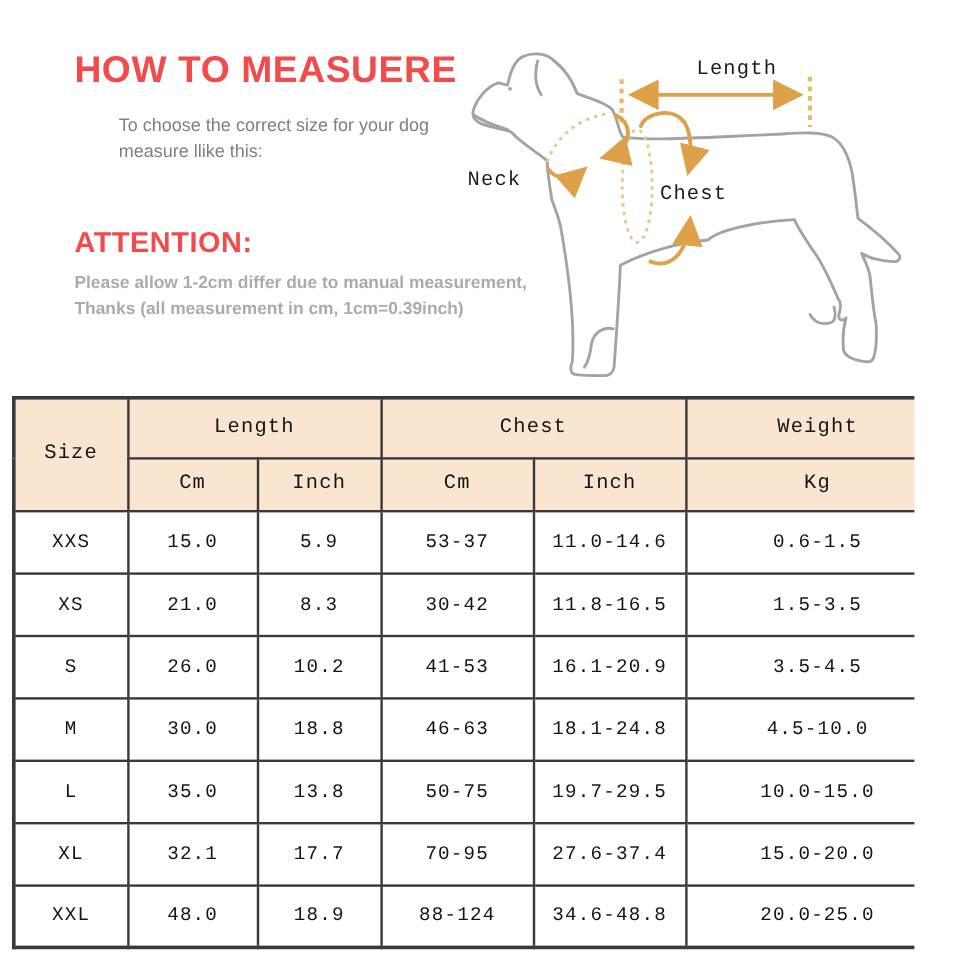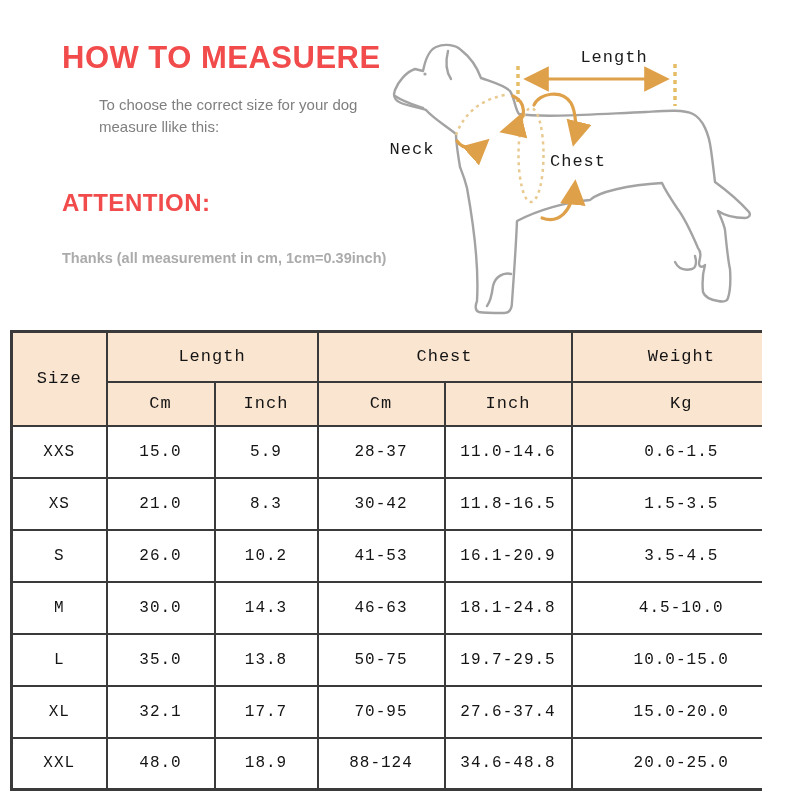--- a/index.html
+++ b/index.html
@@ -33,21 +33,21 @@
 <div id="stage">
 
   <div class="howto-title">HOW TO MEASUERE</div>
   <div class="howto-sub">
     <span>To choose the correct size for your dog</span><br>
     <span>measure llike this:</span>
   </div>
 
   <div class="attn-title">ATTENTION:</div>
   <div class="attn-sub">
-    <br>
+    <span>Please allow 1-2cm differ due to manual measurement,</span><br>
     <span>Thanks (all measurement in cm, 1cm=0.39inch)</span>
   </div>
 
   <svg id="dog-diagram" viewBox="0 0 422 312">
     <defs>
       <marker id="ah" markerWidth="9" markerHeight="9" refX="6.5" refY="4" orient="auto-start-reverse">
         <path d="M0,0 L8,4 L0,8 Z" fill="#dfa04a"></path>
       </marker>
     </defs>
 
@@ -116,21 +116,21 @@
         <th>Cm</th>
         <th>Inch</th>
         <th>Kg</th>
       </tr>
     </thead>
     <tbody>
       <tr>
         <td>XXS</td>
         <td>15.0</td>
         <td>5.9</td>
-        <td>28-37</td>
+        <td>53-37</td>
         <td>11.0-14.6</td>
         <td>0.6-1.5</td>
       </tr>
       <tr>
         <td>XS</td>
         <td>21.0</td>
         <td>8.3</td>
         <td>30-42</td>
         <td>11.8-16.5</td>
         <td>1.5-3.5</td>
@@ -139,21 +139,21 @@
         <td>S</td>
         <td>26.0</td>
         <td>10.2</td>
         <td>41-53</td>
         <td>16.1-20.9</td>
         <td>3.5-4.5</td>
       </tr>
       <tr>
         <td>M</td>
         <td>30.0</td>
-        <td>14.3</td>
+        <td>18.8</td>
         <td>46-63</td>
         <td>18.1-24.8</td>
         <td>4.5-10.0</td>
       </tr>
       <tr>
         <td>L</td>
         <td>35.0</td>
         <td>13.8</td>
         <td>50-75</td>
         <td>19.7-29.5</td>

